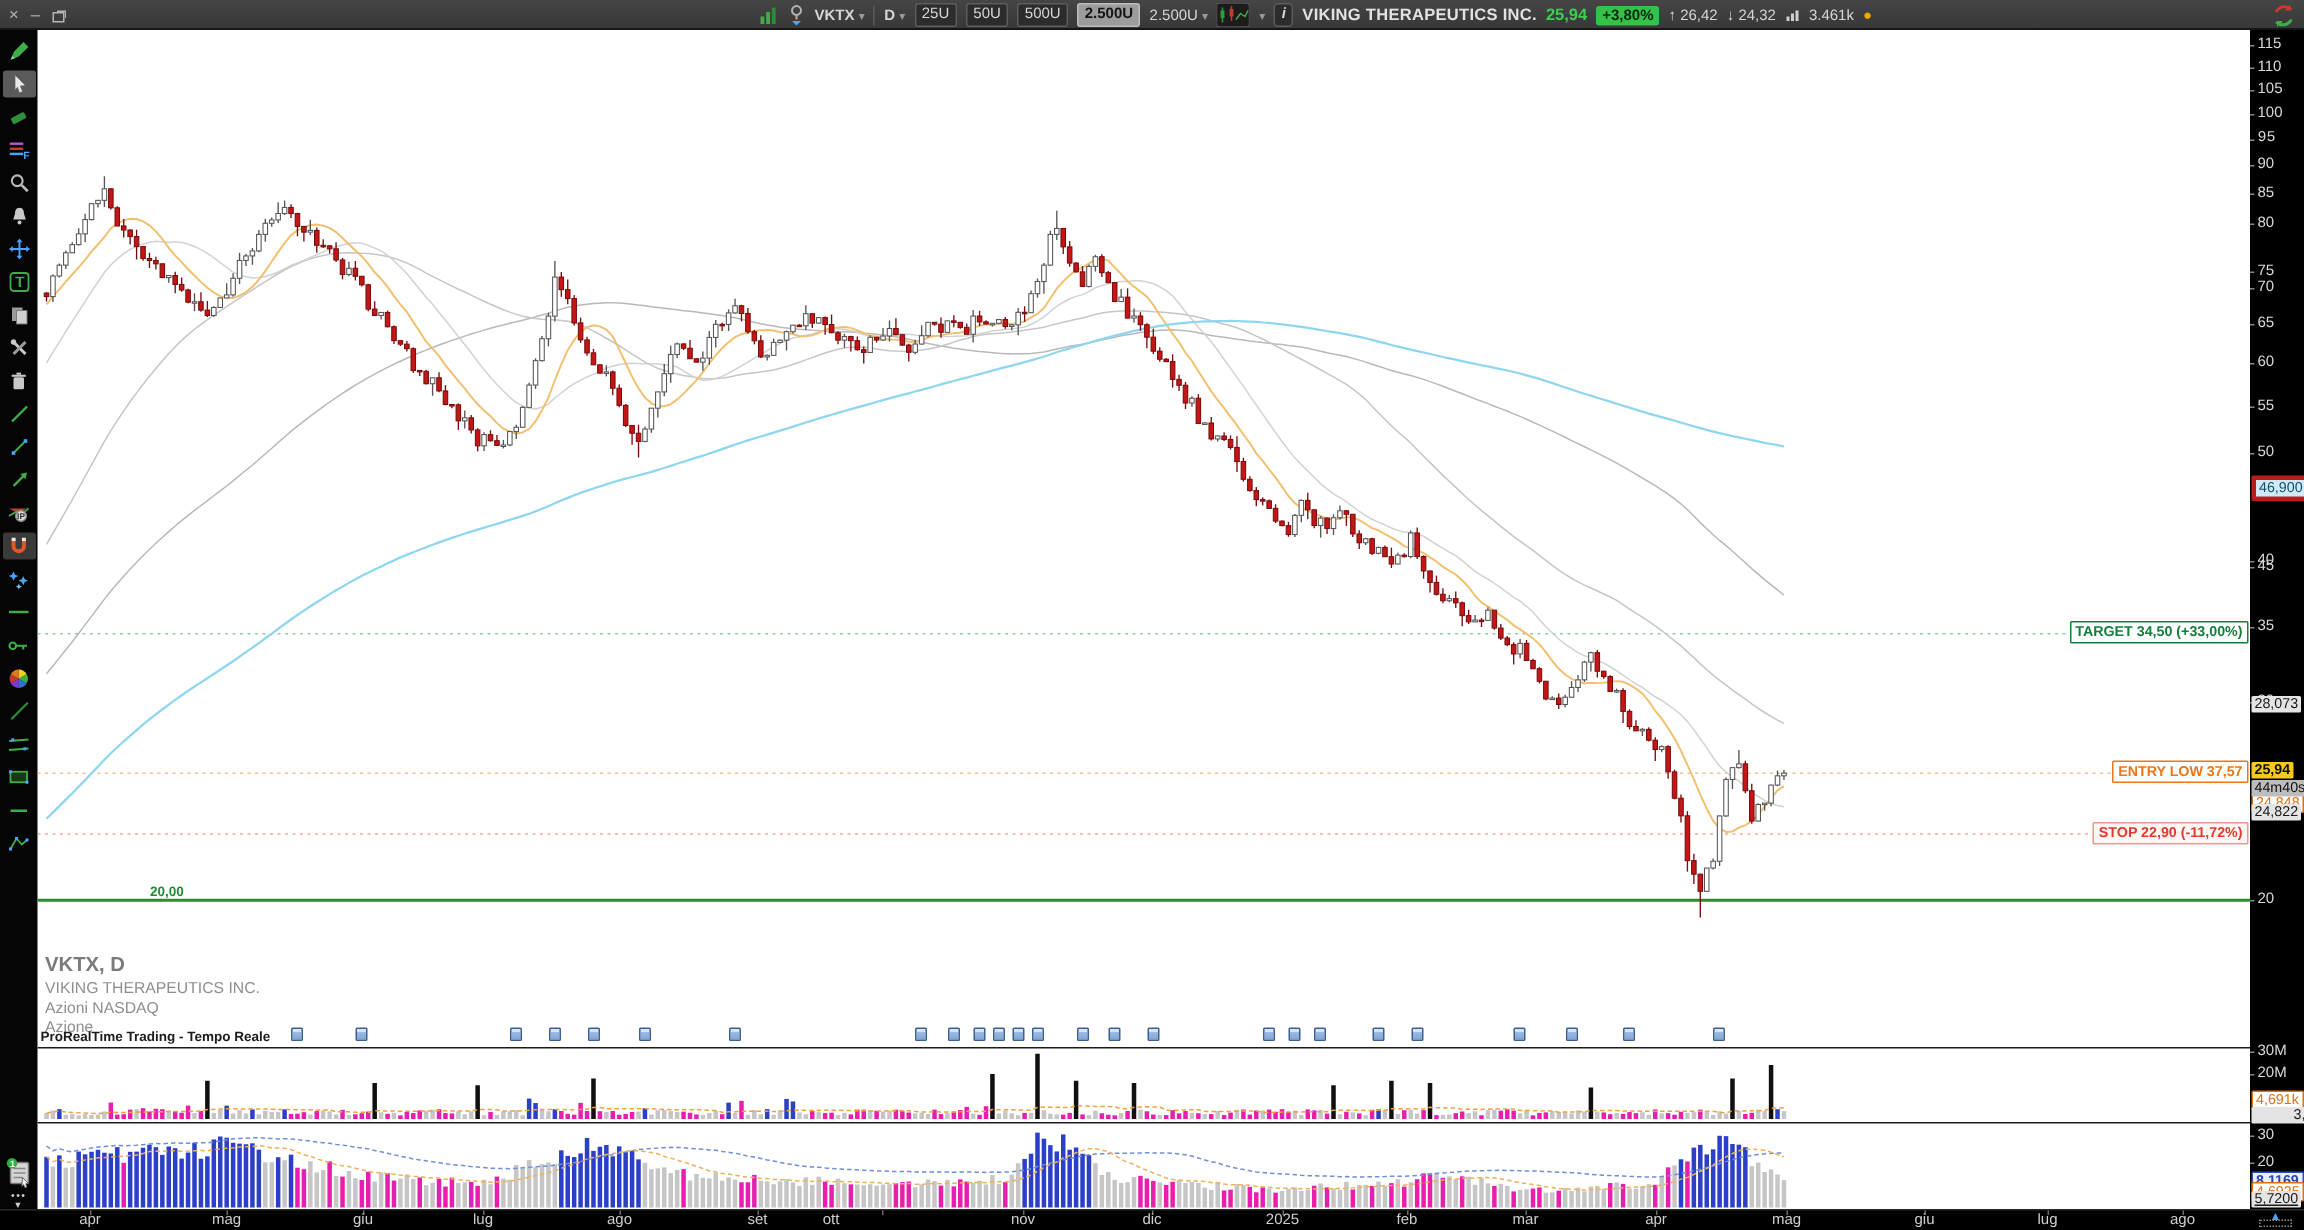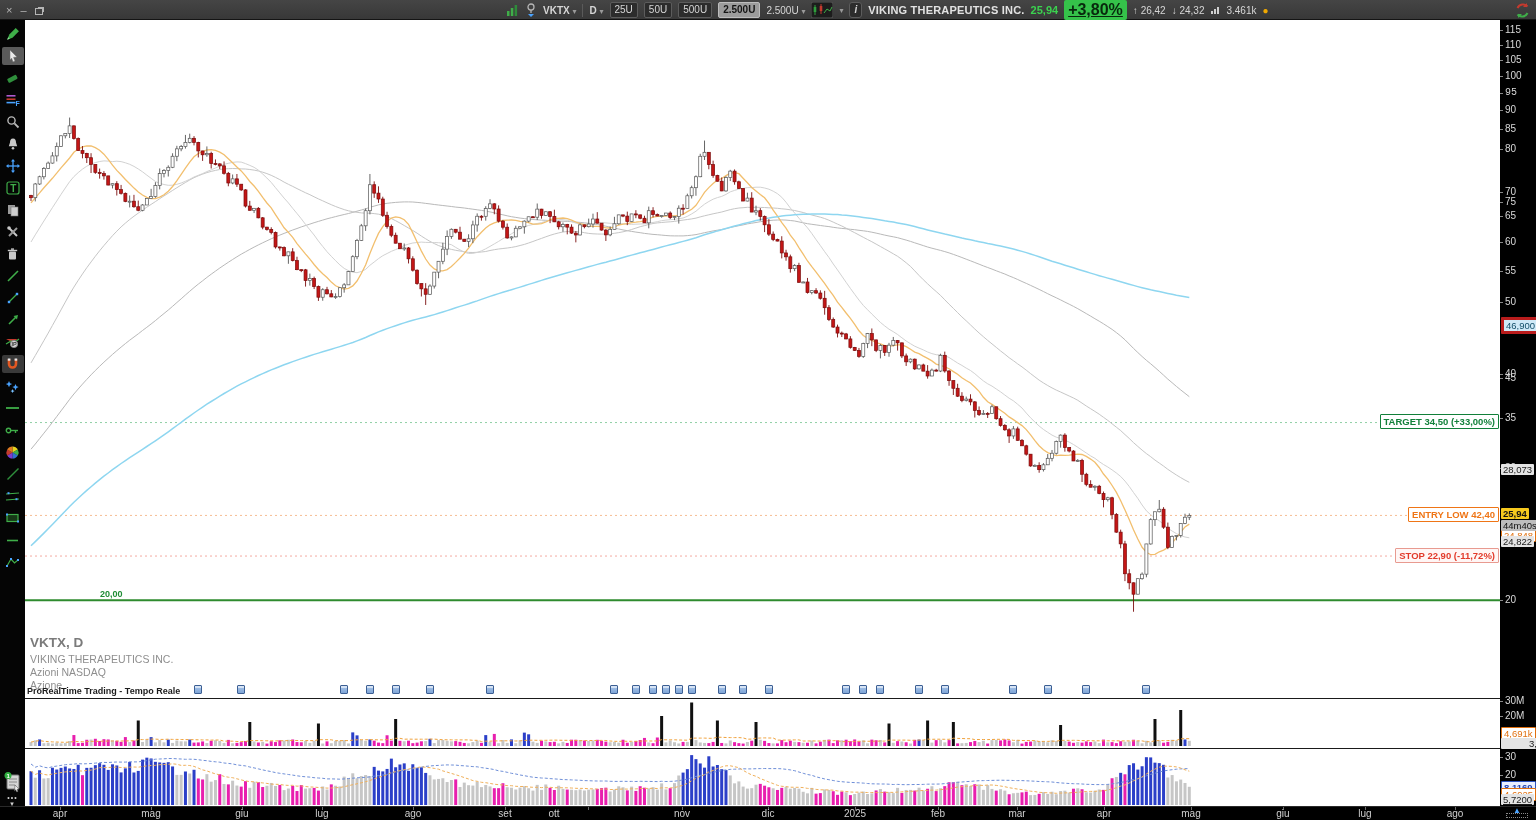--- a/index.html
+++ b/index.html
@@ -14,21 +14,21 @@
   .win-controls { position:absolute; left:6px; top:0; height:20px; display:flex; gap:8px; align-items:center; color:#b5b5b5; }
   .win-controls span { font-size:11px; line-height:20px; cursor:default; }
   .restore-box { width:8px; height:7px; border:1px solid #b5b5b5; box-shadow:2px -2px 0 -1px #b5b5b5; margin-top:2px; }
   .tb-center { position:absolute; left:505px; top:0; height:20px; display:flex; align-items:center; gap:6px; }
   .chip { background:#2c2c2c; border:1px solid #5c5c5c; border-radius:2px; color:#d6d6d6;
     font-size:10px; padding:1px 4px; line-height:12px; white-space:nowrap; }
   .chip.active { background:#9c9c9c; color:#141414; border-color:#bdbdbd; font-weight:bold; }
   .plain { color:#d6d6d6; font-size:10px; white-space:nowrap; }
   .caret { color:#9a9a9a; font-size:8px; }
   .sep { width:1px; height:13px; background:#5a5a5a; }
-  .badge-up { background:#35c24a; color:#08280d; font-size:16px; font-weight:bold; border-radius:2px; padding:1px 4px;text-decoration:underline; }
+  .badge-up { background:#35c24a; color:#08280d; font-size:10px; font-weight:bold; border-radius:2px; padding:1px 4px; }
   .px-green { color:#3bd14f; font-weight:bold; font-size:11px; }
   .inst { color:#e2e2e2; font-size:11px; font-weight:bold; letter-spacing:.2px; }
   .dot-orange { color:#f0a800; font-size:10px; }
   .refresh { position:absolute; right:5px; top:2px; width:17px; height:17px; }
 
   
   .left-toolbar { position:absolute; left:0; top:20px; width:25px; height:786px; background:#050505;
     display:flex; flex-direction:column; align-items:center; padding-top:5px; gap:4px; }
   .tool { width:22px; height:18px; display:flex; align-items:center; justify-content:center; border-radius:2px; }
   .tool.selected { background:#5a5a5a; }
@@ -1429,21 +1429,21 @@
           <rect x="1149.93" y="761.3287174877338" width="3" height="23.67128251226619" fill="#c6c6c6"></rect>
           <rect x="1154.22" y="759.5800373510272" width="3" height="25.419962648972874" fill="#c6c6c6"></rect>
           <rect x="1158.51" y="762.974043323216" width="3" height="22.025956676783974" fill="#c6c6c6"></rect>
           <rect x="1162.8" y="766.7816399360448" width="3" height="18.218360063955185" fill="#c6c6c6"></rect>
         </g>
         <path d="M6.0 744.0L10.3 747.2L14.6 745.8L18.9 747.2L23.2 747.9L27.4 746.7L31.7 746.1L36.0 745.4L40.3 744.7L44.6 744.4L48.9 744.1L53.2 743.6L57.5 743.9L61.8 743.7L66.1 743.5L70.3 743.1L74.6 742.7L78.9 742.4L83.2 742.5L87.5 742.2L91.8 742.0L96.1 742.1L100.4 742.1L104.7 741.8L109.0 741.9L113.3 741.9L117.5 741.2L121.8 740.7L126.1 739.9L130.4 739.2L134.7 739.0L139.0 738.8L143.3 738.5L147.6 738.5L151.9 738.8L156.2 739.0L160.4 739.3L164.7 739.2L169.0 739.3L173.3 739.7L177.6 740.3L181.9 740.7L186.2 741.4L190.5 741.8L194.8 742.2L199.1 743.0L203.3 743.4L207.6 743.9L211.9 744.9L216.2 745.4L220.5 745.9L224.8 747.0L229.1 747.9L233.4 748.9L237.7 749.9L241.9 750.8L246.2 751.6L250.5 752.6L254.8 753.3L259.1 753.9L263.4 754.5L267.7 755.1L272.0 755.8L276.3 756.4L280.6 756.8L284.9 757.1L289.1 757.7L293.4 758.0L297.7 758.3L302.0 758.9L306.3 758.9L310.6 759.0L314.9 759.2L319.2 758.9L323.5 758.5L327.8 758.2L332.0 757.8L336.3 757.6L340.6 757.3L344.9 756.9L349.2 756.1L353.5 755.6L357.8 755.0L362.1 754.4L366.4 753.1L370.6 752.3L374.9 751.4L379.2 750.3L383.5 749.8L387.8 748.8L392.1 748.0L396.4 747.2L400.7 746.4L405.0 746.0L409.3 745.6L413.6 745.4L417.8 745.1L422.1 744.9L426.4 745.0L430.7 745.1L435.0 745.6L439.3 745.8L443.6 746.2L447.9 746.6L452.2 746.8L456.4 747.6L460.7 748.2L465.0 748.8L469.3 749.6L473.6 750.8L477.9 751.4L482.2 752.3L486.5 753.3L490.8 754.0L495.1 755.0L499.4 755.7L503.6 756.5L507.9 757.2L512.2 757.6L516.5 758.0L520.8 758.2L525.1 758.6L529.4 758.9L533.7 759.2L538.0 759.6L542.3 759.7L546.5 759.9L550.8 760.1L555.1 760.3L559.4 760.6L563.7 760.7L568.0 760.9L572.3 761.0L576.6 761.0L580.9 761.0L585.1 761.3L589.4 761.4L593.7 761.4L598.0 761.3L602.3 761.4L606.6 761.4L610.9 761.5L615.2 761.3L619.5 761.4L623.8 761.4L628.0 761.5L632.3 761.6L636.6 761.3L640.9 761.5L645.2 761.4L649.5 761.2L653.8 760.6L658.1 759.9L662.4 759.1L666.7 757.7L671.0 756.4L675.2 755.4L679.5 754.6L683.8 753.3L688.1 752.4L692.4 751.4L696.7 750.6L701.0 749.9L705.3 749.4L709.6 749.2L713.9 749.0L718.1 748.8L722.4 748.9L726.7 748.9L731.0 748.7L735.3 748.6L739.6 748.5L743.9 748.6L748.2 748.6L752.5 748.6L756.8 748.8L761.0 749.3L765.3 749.9L769.6 750.7L773.9 752.0L778.2 753.3L782.5 754.5L786.8 755.3L791.1 756.8L795.4 757.9L799.6 758.9L803.9 759.7L808.2 760.5L812.5 761.3L816.8 761.7L821.1 762.1L825.4 762.4L829.7 762.6L834.0 762.8L838.3 763.1L842.5 763.5L846.8 763.8L851.1 763.9L855.4 764.0L859.7 764.0L864.0 764.2L868.3 764.5L872.6 764.4L876.9 764.6L881.2 764.7L885.5 764.6L889.7 764.5L894.0 764.5L898.3 764.4L902.6 764.2L906.9 764.1L911.2 764.1L915.5 764.0L919.8 763.6L924.1 763.3L928.4 762.9L932.6 762.3L936.9 762.0L941.2 761.6L945.5 761.4L949.8 761.0L954.1 760.7L958.4 760.6L962.7 760.5L967.0 760.4L971.3 760.3L975.5 760.2L979.8 760.3L984.1 760.3L988.4 760.5L992.7 760.6L997.0 760.6L1001.3 760.8L1005.6 761.0L1009.9 761.2L1014.1 761.5L1018.4 761.6L1022.7 761.8L1027.0 762.0L1031.3 762.5L1035.6 762.9L1039.9 763.2L1044.2 763.5L1048.5 763.7L1052.8 763.8L1057.0 764.0L1061.3 764.3L1065.6 764.4L1069.9 764.6L1074.2 764.6L1078.5 764.6L1082.8 764.4L1087.1 763.9L1091.4 763.2L1095.7 762.4L1100.0 761.7L1104.2 760.6L1108.5 759.5L1112.8 758.4L1117.1 757.3L1121.4 755.8L1125.7 754.4L1130.0 753.2L1134.3 752.0L1138.6 750.9L1142.8 750.3L1147.1 749.7L1151.4 749.2L1155.7 748.9L1160.0 748.7L1164.3 748.6" fill="none" stroke="#6f8fd8" stroke-width="1" stroke-dasharray="3,2"></path>
         <path d="M6.0 751.2L10.3 754.4L14.6 753.0L18.9 754.4L23.2 755.1L27.4 753.9L31.7 753.3L36.0 752.6L40.3 751.9L44.6 751.6L48.9 751.3L53.2 750.8L57.5 751.1L61.8 750.3L66.1 750.1L70.3 749.0L74.6 747.7L78.9 747.5L83.2 747.5L87.5 747.2L91.8 747.2L96.1 747.5L100.4 747.4L104.7 747.2L109.0 747.0L113.3 747.2L117.5 746.5L121.8 745.9L126.1 745.5L130.4 745.3L134.7 744.7L139.0 744.5L143.3 744.3L147.6 743.8L151.9 744.3L156.2 745.4L160.4 745.3L164.7 745.5L169.0 746.4L173.3 748.1L177.6 749.9L181.9 750.9L186.2 752.5L190.5 753.9L194.8 754.9L199.1 756.4L203.3 757.2L207.6 757.7L211.9 758.8L216.2 759.9L220.5 760.9L224.8 761.6L229.1 761.8L233.4 762.5L237.7 762.9L241.9 763.4L246.2 764.1L250.5 764.3L254.8 764.4L259.1 765.1L263.4 765.4L267.7 765.3L272.0 766.2L276.3 765.9L280.6 766.5L284.9 767.0L289.1 767.1L293.4 767.5L297.7 767.8L302.0 768.1L306.3 768.0L310.6 767.7L314.9 767.5L319.2 766.7L323.5 765.7L327.8 764.7L332.0 763.8L336.3 762.8L340.6 761.7L344.9 760.5L349.2 758.9L353.5 757.3L357.8 756.2L362.1 754.8L366.4 752.5L370.6 751.7L374.9 750.6L379.2 749.7L383.5 749.1L387.8 748.1L392.1 747.6L396.4 746.8L400.7 747.3L405.0 747.7L409.3 748.4L413.6 749.2L417.8 750.9L422.1 752.1L426.4 753.4L430.7 754.7L435.0 756.1L439.3 757.6L443.6 759.0L447.9 760.6L452.2 761.3L456.4 762.3L460.7 762.7L465.0 763.4L469.3 764.2L473.6 764.7L477.9 765.0L482.2 765.6L486.5 765.7L490.8 766.3L495.1 766.5L499.4 766.5L503.6 767.0L507.9 767.3L512.2 767.3L516.5 767.6L520.8 767.3L525.1 767.3L529.4 767.8L533.7 767.7L538.0 767.8L542.3 767.8L546.5 768.0L550.8 768.3L555.1 768.4L559.4 768.4L563.7 768.8L568.0 768.8L572.3 769.1L576.6 769.2L580.9 769.0L585.1 769.5L589.4 769.5L593.7 769.2L598.0 769.0L602.3 769.1L606.6 768.8L610.9 768.9L615.2 768.6L619.5 768.4L623.8 768.4L628.0 768.3L632.3 768.5L636.6 767.8L640.9 767.8L645.2 767.9L649.5 767.6L653.8 766.4L658.1 765.2L662.4 763.4L666.7 760.8L671.0 758.4L675.2 756.3L679.5 754.7L683.8 751.9L688.1 750.5L692.4 748.5L696.7 746.9L701.0 745.8L705.3 745.8L709.6 746.7L713.9 747.7L718.1 750.3L722.4 752.8L726.7 754.9L731.0 756.3L735.3 758.6L739.6 760.2L743.9 762.0L748.2 763.6L752.5 765.3L756.8 766.3L761.0 766.6L765.3 767.2L769.6 767.3L773.9 767.3L778.2 767.6L782.5 768.4L786.8 768.7L791.1 769.4L795.4 769.8L799.6 769.9L803.9 769.9L808.2 770.2L812.5 770.9L816.8 771.1L821.1 771.5L825.4 772.0L829.7 772.2L834.0 772.1L838.3 772.4L842.5 772.5L846.8 772.5L851.1 772.6L855.4 772.5L859.7 772.5L864.0 772.3L868.3 772.4L872.6 772.1L876.9 771.9L881.2 771.6L885.5 771.3L889.7 771.2L894.0 770.7L898.3 770.5L902.6 770.4L906.9 770.1L911.2 770.1L915.5 769.7L919.8 769.2L924.1 768.7L928.4 767.8L932.6 767.1L936.9 766.7L941.2 766.2L945.5 766.1L949.8 765.5L954.1 765.2L958.4 765.5L962.7 765.0L967.0 765.0L971.3 765.4L975.5 766.0L979.8 766.7L984.1 767.7L988.4 768.4L992.7 769.1L997.0 769.6L1001.3 770.3L1005.6 771.2L1009.9 771.6L1014.1 772.3L1018.4 772.6L1022.7 772.8L1027.0 773.0L1031.3 773.3L1035.6 773.1L1039.9 772.9L1044.2 772.8L1048.5 772.5L1052.8 772.3L1057.0 771.8L1061.3 771.5L1065.6 771.4L1069.9 771.3L1074.2 771.0L1078.5 770.8L1082.8 770.0L1087.1 768.9L1091.4 767.8L1095.7 766.1L1100.0 764.9L1104.2 763.0L1108.5 760.8L1112.8 758.9L1117.1 756.8L1121.4 754.0L1125.7 751.3L1130.0 749.0L1134.3 747.2L1138.6 746.1L1142.8 746.2L1147.1 746.4L1151.4 746.9L1155.7 748.1L1160.0 749.8L1164.3 751.2" fill="none" stroke="#f0b05a" stroke-width="1" stroke-dasharray="3,2"></path>
       </svg>
 
     <div class="lvl-box lvl-target" style="top:394px">TARGET 34,50 (+33,00%)</div>
-    <div class="lvl-box lvl-entry" style="top:487px">ENTRY LOW 42,40</div>
+    <div class="lvl-box lvl-entry" style="top:487px">ENTRY LOW 37,57</div>
     <div class="lvl-box lvl-stop" style="top:528px">STOP 22,90 (-11,72%)</div>
     <div class="sup-label" style="left:75px;top:569px">20,00</div>
 
     <div class="info-block">
       <div class="info-title">VKTX, D</div>
       <div class="info-line">VIKING THERAPEUTICS INC.</div>
       <div class="info-line">Azioni NASDAQ</div>
       <div class="info-line">Azione</div>
     </div>
     <div class="watermark">ProRealTime Trading - Tempo Reale</div>
@@ -1478,21 +1478,21 @@
 
   <div class="right-axis" id="right-axis">
       <div class="ytick" style="top: 4.38813px;">115</div>
       <div class="ytick" style="top: 18.867px;">110</div>
       <div class="ytick" style="top: 34.0195px;">105</div>
       <div class="ytick" style="top: 49.9115px;">100</div>
       <div class="ytick" style="top: 66.6188px; font-family: Liberation Mono, monospace;">95</div>
       <div class="ytick" style="top: 84.2296px;">90</div>
       <div class="ytick" style="top: 102.847px;">85</div>
       <div class="ytick" style="top: 122.594px;">80</div>
-      <div class="ytick" style="top: 155px; margin-top: 21px;">75</div>
+      <div class="ytick" style="top: 155px;">75</div>
       <div class="ytick" style="top: 166.088px;">70</div>
       <div class="ytick" style="top: 190.226px;">65</div>
       <div class="ytick" style="top: 216.298px;">60</div>
       <div class="ytick" style="top: 244.639px;">55</div>
       <div class="ytick" style="top: 275.684px;">50</div>
       <div class="ytick" style="top: 310.002px; margin-top: 42px;">45</div>
       <div class="ytick" style="top: 348.367px;">40</div>
       <div class="ytick" style="top: 391.86px;">35</div>
       <div class="ytick" style="top: 442.071px;">30</div>
       <div class="ytick" style="top: 574.139px;">20</div>

